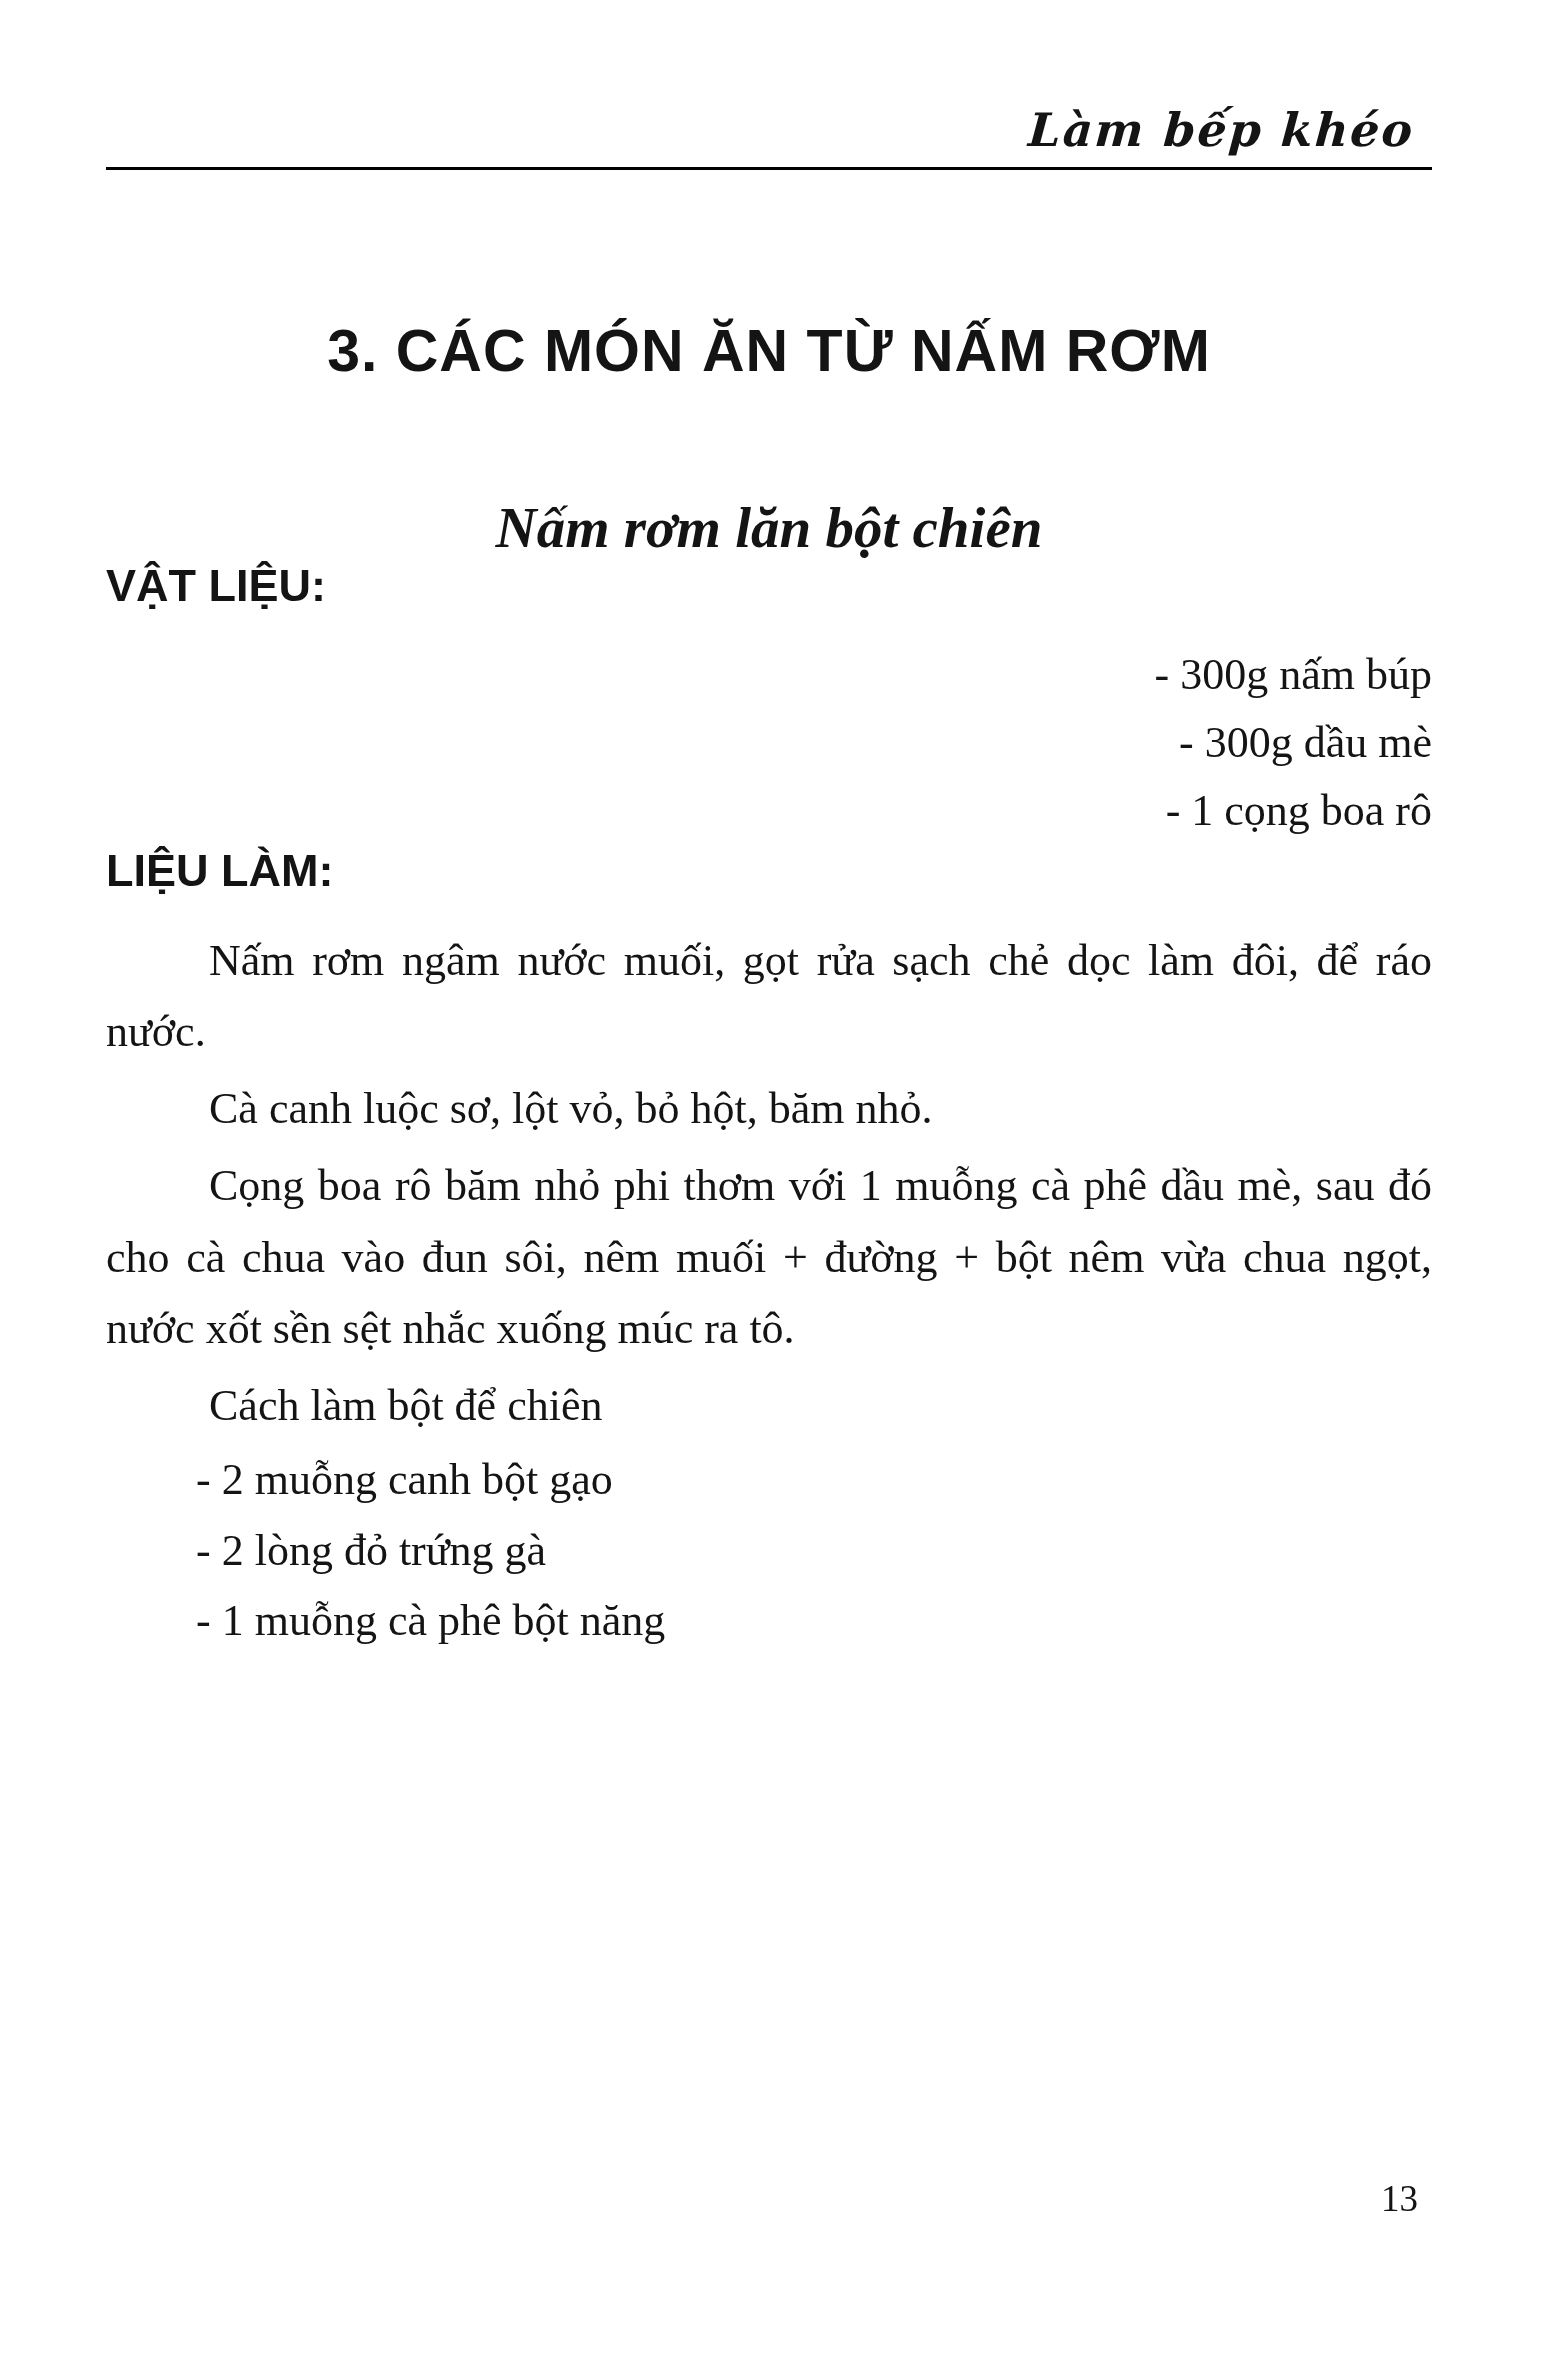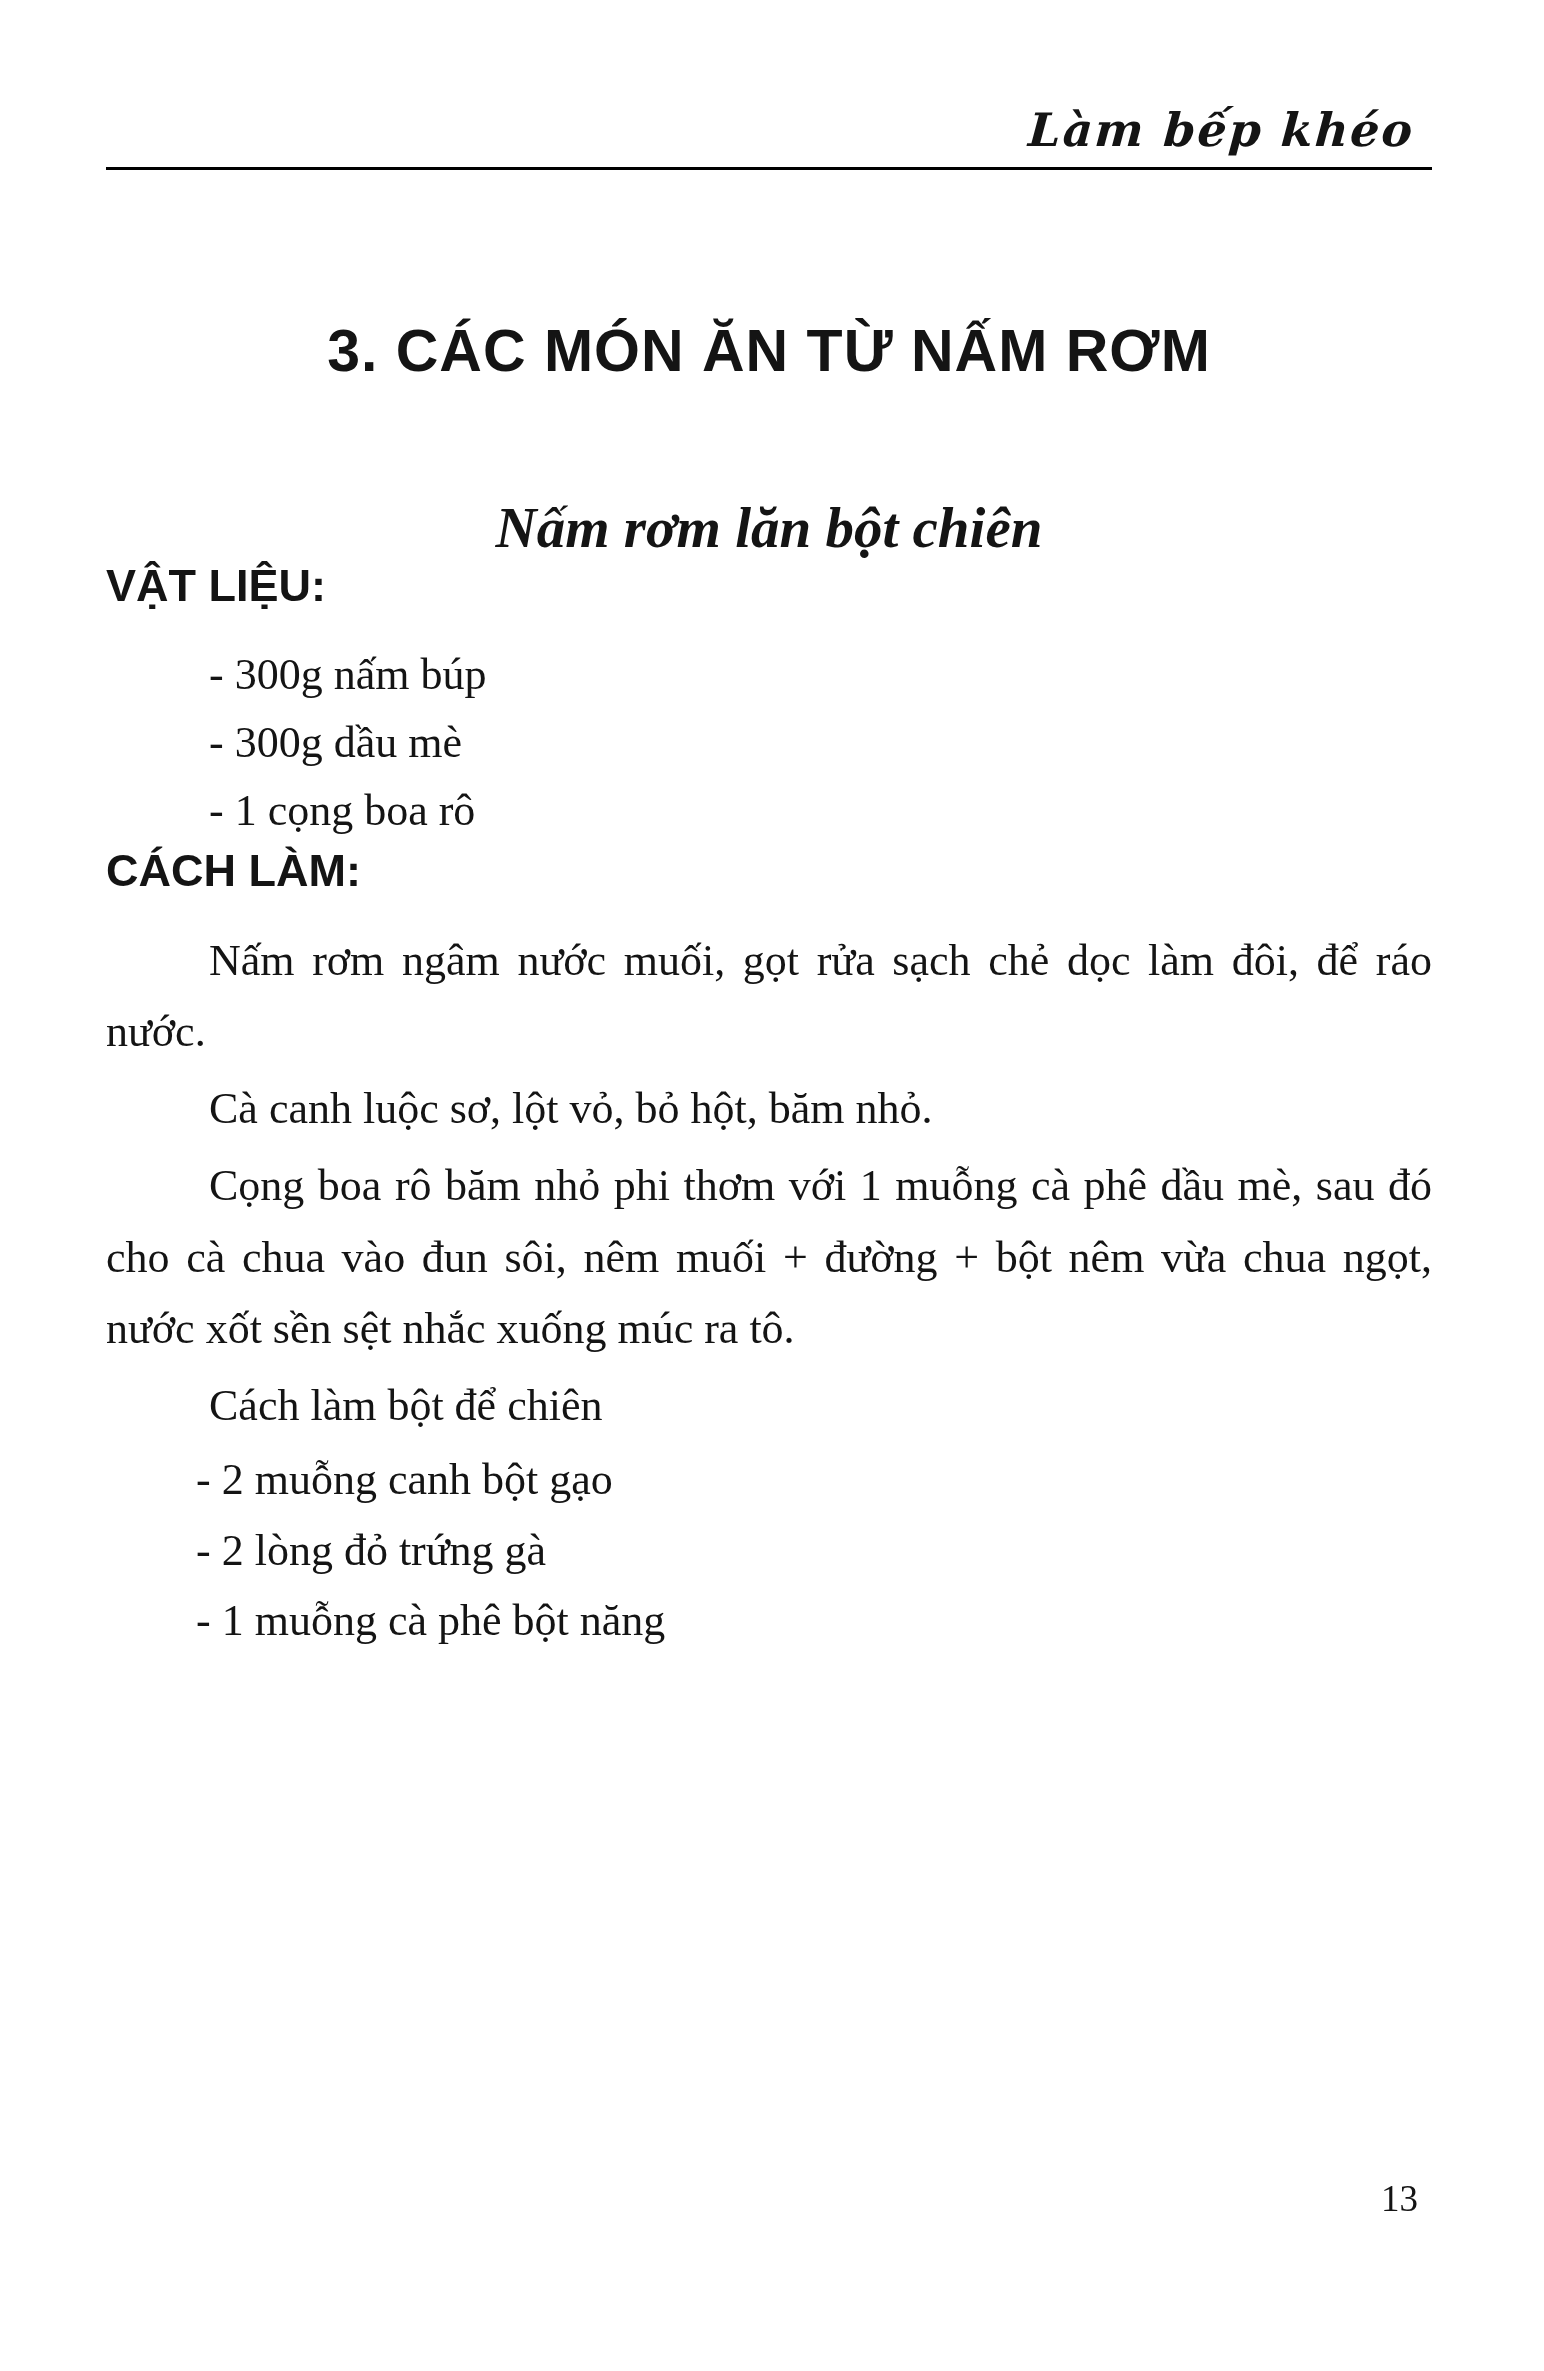--- a/index.html
+++ b/index.html
@@ -53,20 +53,21 @@
   }
   .section-heading {
     font-family: "Liberation Sans", sans-serif;
     font-weight: bold;
     font-size: 45px;
   }
   .ingredient-list {
     list-style: none;
     margin: 29px 0 0 0;
     padding: 0 0 0 103px;
+    text-align: right;
   }
   .ingredient-list li {
     font-size: 44px;
     line-height: 1.55;
   }
   .method-body {
     margin-top: 27.4px;
   }
   .para {
     font-size: 44px;
@@ -111,21 +112,21 @@
   <div class="recipe-title">Nấm rơm lăn bột chiên</div>
 
   <div class="section-heading">VẬT LIỆU:</div>
 
   <ul class="ingredient-list">
     <li>- 300g nấm búp</li>
     <li>- 300g dầu mè</li>
     <li>- 1 cọng boa rô</li>
   </ul>
 
-  <div class="section-heading">CÁCH LÀM:</div>
+  <div class="section-heading">LIỆU LÀM:</div>
 
   <div class="method-body">
     <p class="para">Nấm rơm ngâm nước muối, gọt rửa sạch chẻ dọc làm đôi, để ráo nước.</p>
     <p class="para">Cà canh luộc sơ, lột vỏ, bỏ hột, băm nhỏ.</p>
     <p class="para">Cọng boa rô băm nhỏ phi thơm với 1 muỗng cà phê dầu mè, sau đó cho cà chua vào đun sôi, nêm muối + đường + bột nêm vừa chua ngọt, nước xốt sền sệt nhắc xuống múc ra tô.</p>
 
     <p class="batter-title">Cách làm bột để chiên</p>
 
     <ul class="batter-list">
       <li>- 2 muỗng canh bột gạo</li>

